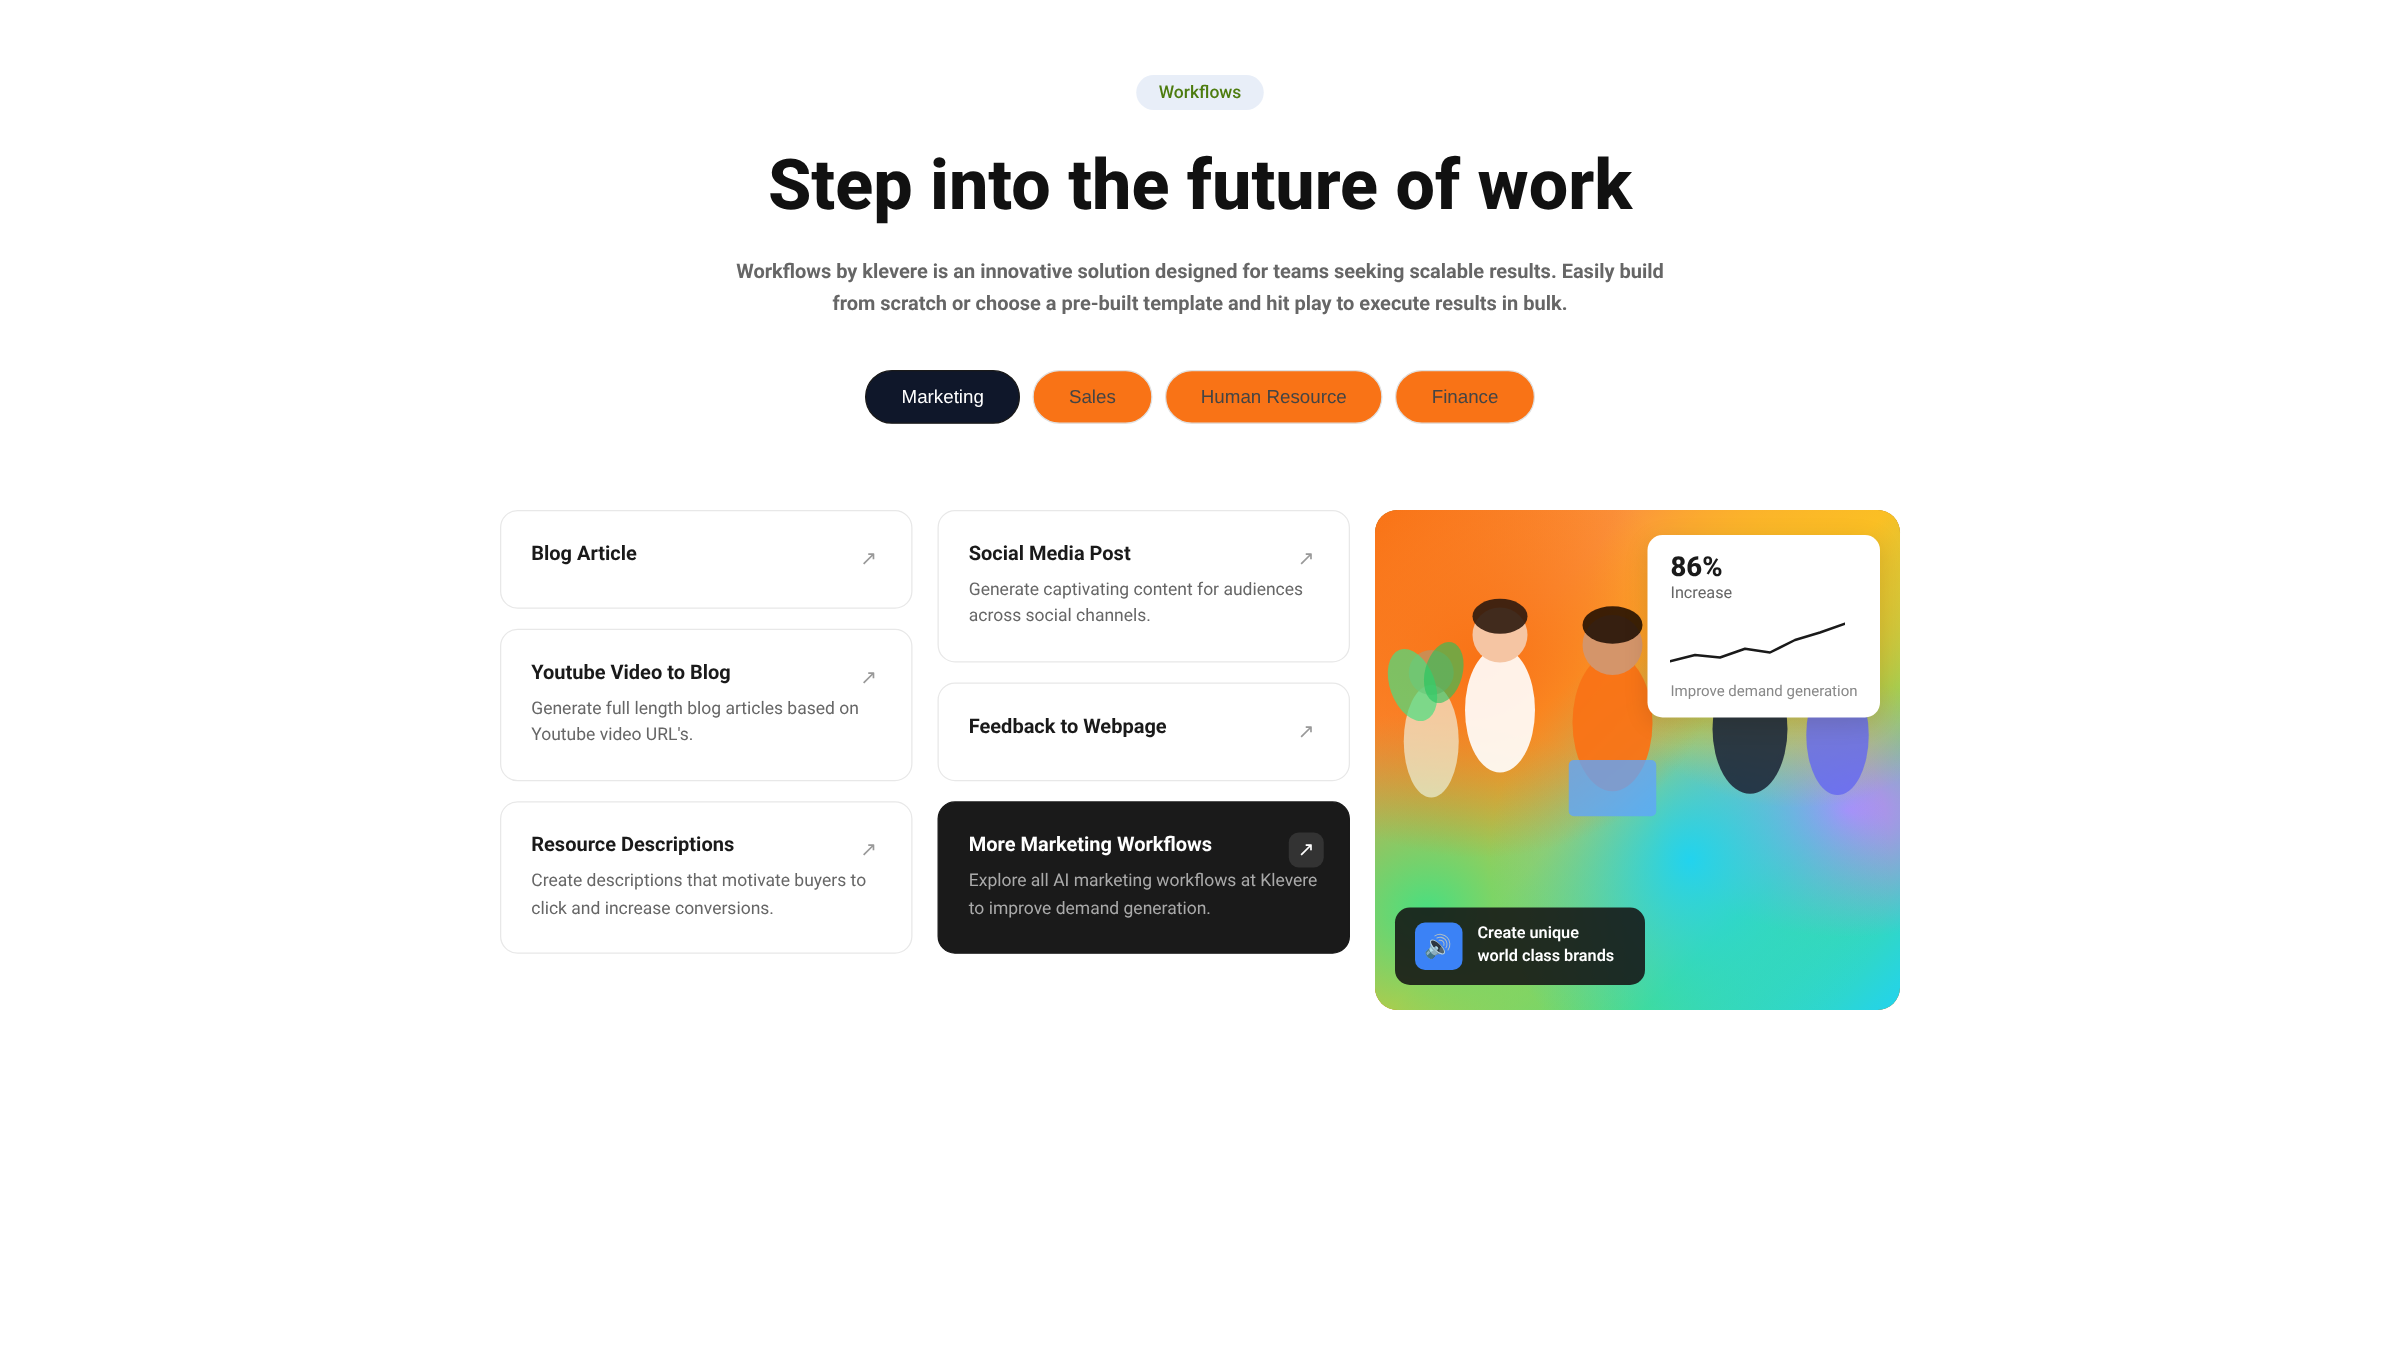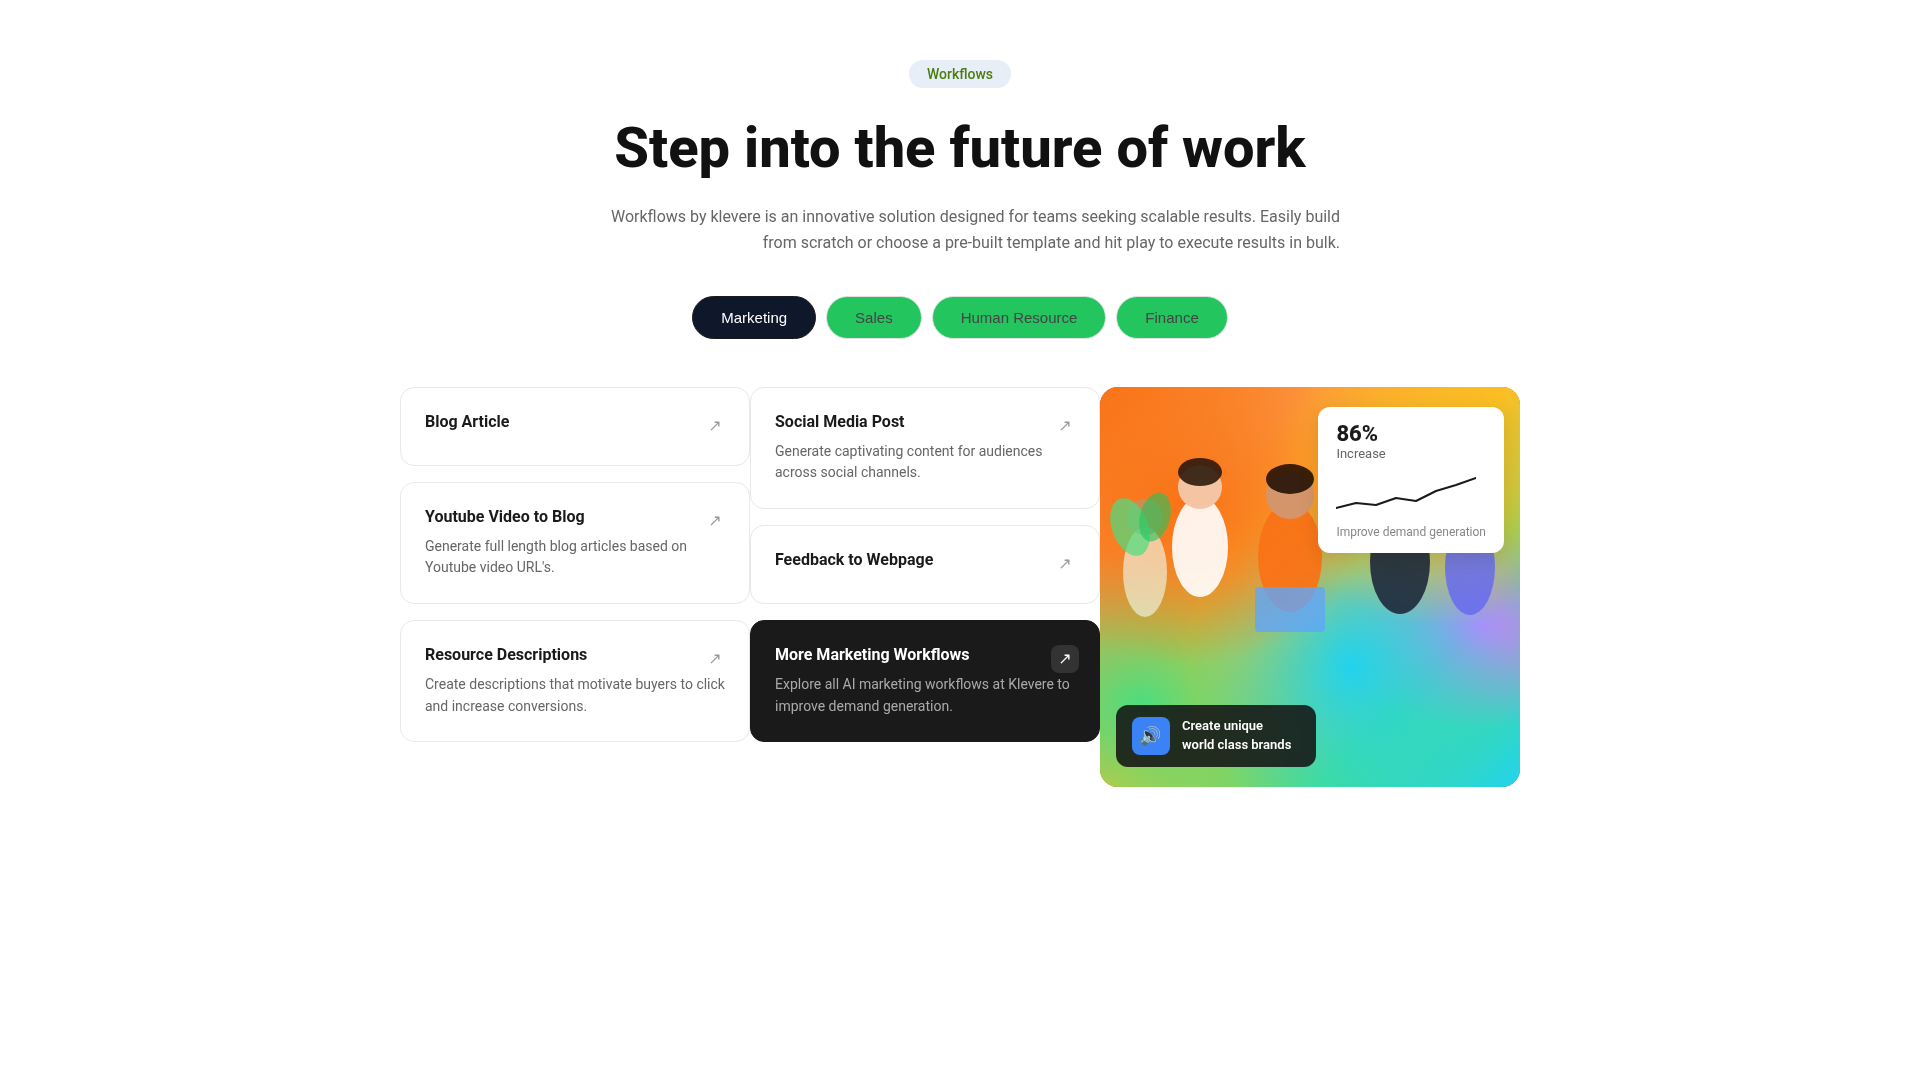--- a/index.html
+++ b/index.html
@@ -32,50 +32,53 @@
       font-size: 56px;
       font-weight: 800;
       text-align: center;
       line-height: 1.15;
       margin-bottom: 24px;
       color: #111111;
     }
     .hero-subtitle {
       font-size: 16px;
       color: #666666;
-      text-align: right;
+      text-align: center;
       max-width: 760px;
       line-height: 1.6;
       margin-bottom: 40px;
+      font-weight: bold;
     }
     .tabs {
       display: flex;
       gap: 10px;
       margin-bottom: 48px;
     }
     .tab-btn {
       padding: 12px 28px;
       border-radius: 50px;
       border: 1.5px solid #e0e0e0;
-      background: #22c55e;
+      background: #f97316;
       font-size: 15px;
       font-weight: 500;
       cursor: pointer;
       color: #444444;
       transition: all 0.2s;
     }
     .tab-btn.active {
       background: #0f172a;
       color: #ffffff;
       border-color: #1a1a1a;
     }
     .content-grid {
       display: grid;
       grid-template-columns: 1fr 1fr 420px;
+      gap: 20px;
       width: 100%;
+      margin-top: 21px;
     }
     .cards-column {
       display: flex;
       flex-direction: column;
       gap: 16px;
     }
     .card {
       border: 1.5px solid #e8e8e8;
       border-radius: 14px;
       padding: 24px;

